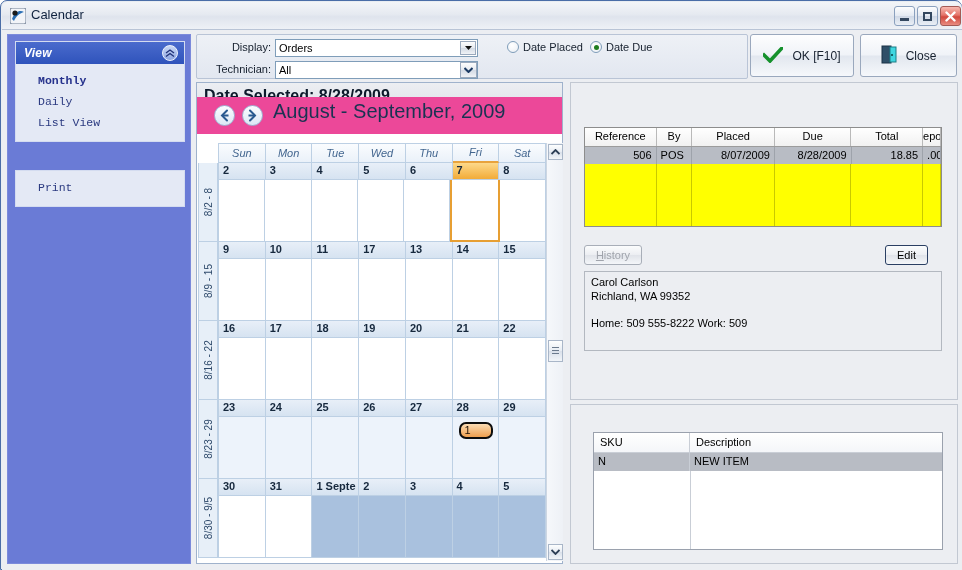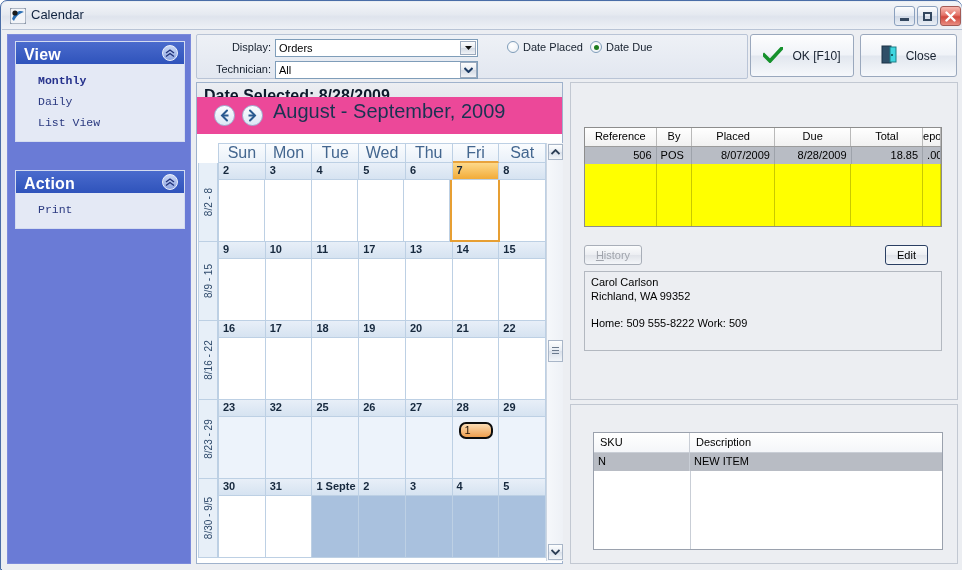--- a/index.html
+++ b/index.html
@@ -81,22 +81,23 @@
     width: 168px;
     border: 1px solid #d4dcf0;
   }
   .panel-head {
     height: 22px;
     background: linear-gradient(to bottom, #4a6bcd 0%, #2f53bb 100%);
     position: relative;
   }
   .panel-head .ptitle {
     position: absolute; left: 8px; top: 4px;
-    color: #ffffff; font-size: 16px; font-weight: bold;
+    color: #ffffff; font-size: 12px; font-weight: bold;
     letter-spacing: 0.2px;
+    font-style: italic;
   }
   .chev {
     position: absolute; right: 6px; top: 3px;
     width: 16px; height: 16px; border-radius: 50%;
     background: linear-gradient(to bottom, #c9d7f5 0%, #8fa6e2 100%);
     border: 1px solid #eef2fc;
     box-sizing: border-box;
   }
   .chev svg { position: absolute; left: 2px; top: 3px; }
   .panel-body {
@@ -244,25 +245,26 @@
     position: absolute; left: 20px; top: 0;
     width: 328px; height: 20px;
     display: flex;
     background: #ffffff;
   }
   .dowcell {
     flex: 1 0 0;
     box-sizing: border-box;
     border: 1px solid #bdd0e4;
     border-left: none;
-    font-size: 16px;
+    font-size: 11px;
     color: #43668f;
     text-align: center;
     line-height: 18px;
     background: linear-gradient(to bottom, #fafcfe 0%, #eaf1f9 100%);
+    font-style: italic;
   }
   .dowcell:first-child { border-left: 1px solid #bdd0e4; }
   .dowcell.hl { border-bottom: 2px solid #e8a33d; line-height: 17px; }
 
   .weekrow {
     position: absolute; left: 0;
     width: 348px; height: 79px;
   }
   .wklabel {
     position: absolute; left: 0; top: 0;
@@ -533,29 +535,20 @@
           </span>
         </div>
         <div class="panel-body">
           <div class="panel-item sel">Monthly</div>
           <div class="panel-item">Daily</div>
           <div class="panel-item">List View</div>
         </div>
       </div>
 
       <div class="panel" id="panel-action">
-        <div class="panel-head">
-          <span class="ptitle">Action</span>
-          <span class="chev">
-            <svg width="10" height="9" viewBox="0 0 10 9">
-              <path d="M1 4 L5 1 L9 4" stroke="#22337a" stroke-width="1.4" fill="none"></path>
-              <path d="M1 7.5 L5 4.5 L9 7.5" stroke="#22337a" stroke-width="1.4" fill="none"></path>
-            </svg>
-          </span>
-        </div>
         <div class="panel-body">
           <div class="panel-item">Print</div>
         </div>
       </div>
     </div>
 
     <div id="toolbar">
       <span class="tb-label" id="lbl-display">Display:</span>
       <div class="combo" id="combo-display">
         <span class="cval">Orders</span>
@@ -719,21 +712,21 @@
           </div>
         </div>
 
         <div class="weekrow" style="top:257px">
           <div class="wklabel">
               <span>8/23 - 29</span>
             </div>
           <div class="wkbody">
             <div class="numrow">
               <div class="numcell">23</div>
-              <div class="numcell">32</div>
+              <div class="numcell">24</div>
               <div class="numcell">25</div>
               <div class="numcell">26</div>
               <div class="numcell">27</div>
               <div class="numcell">28</div>
               <div class="numcell">29</div>
             </div>
             <div class="cellrow">
               <div class="daycell selweek"></div>
               <div class="daycell selweek"></div>
               <div class="daycell selweek"></div>

